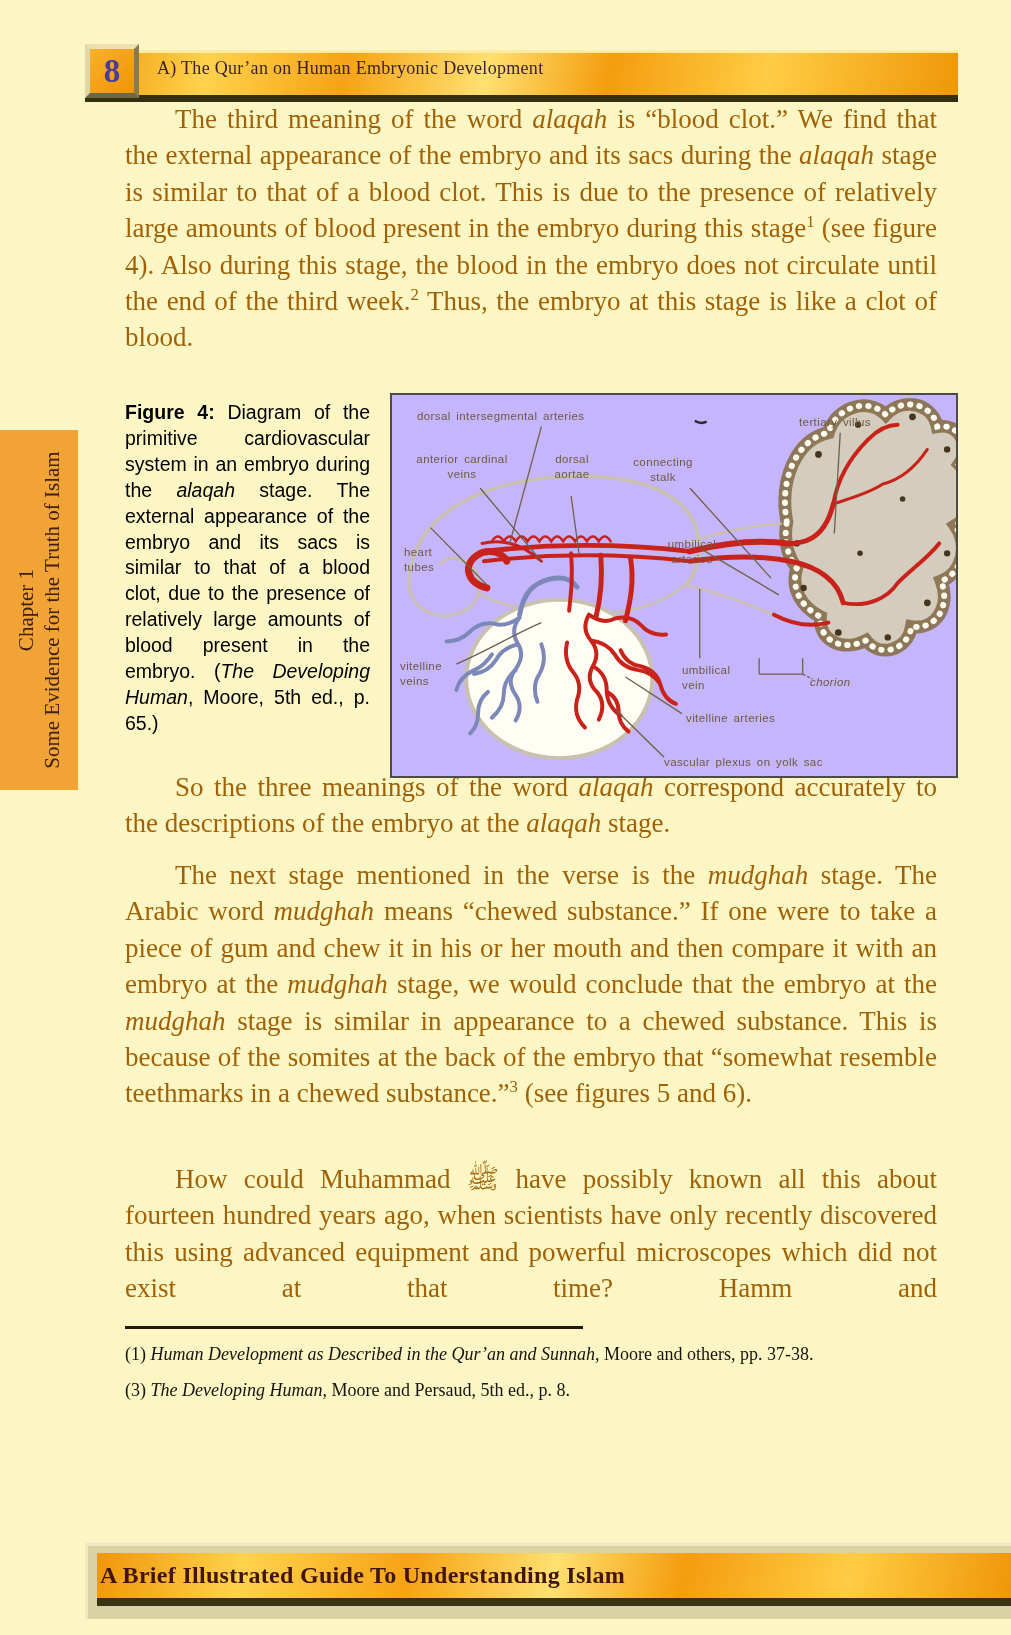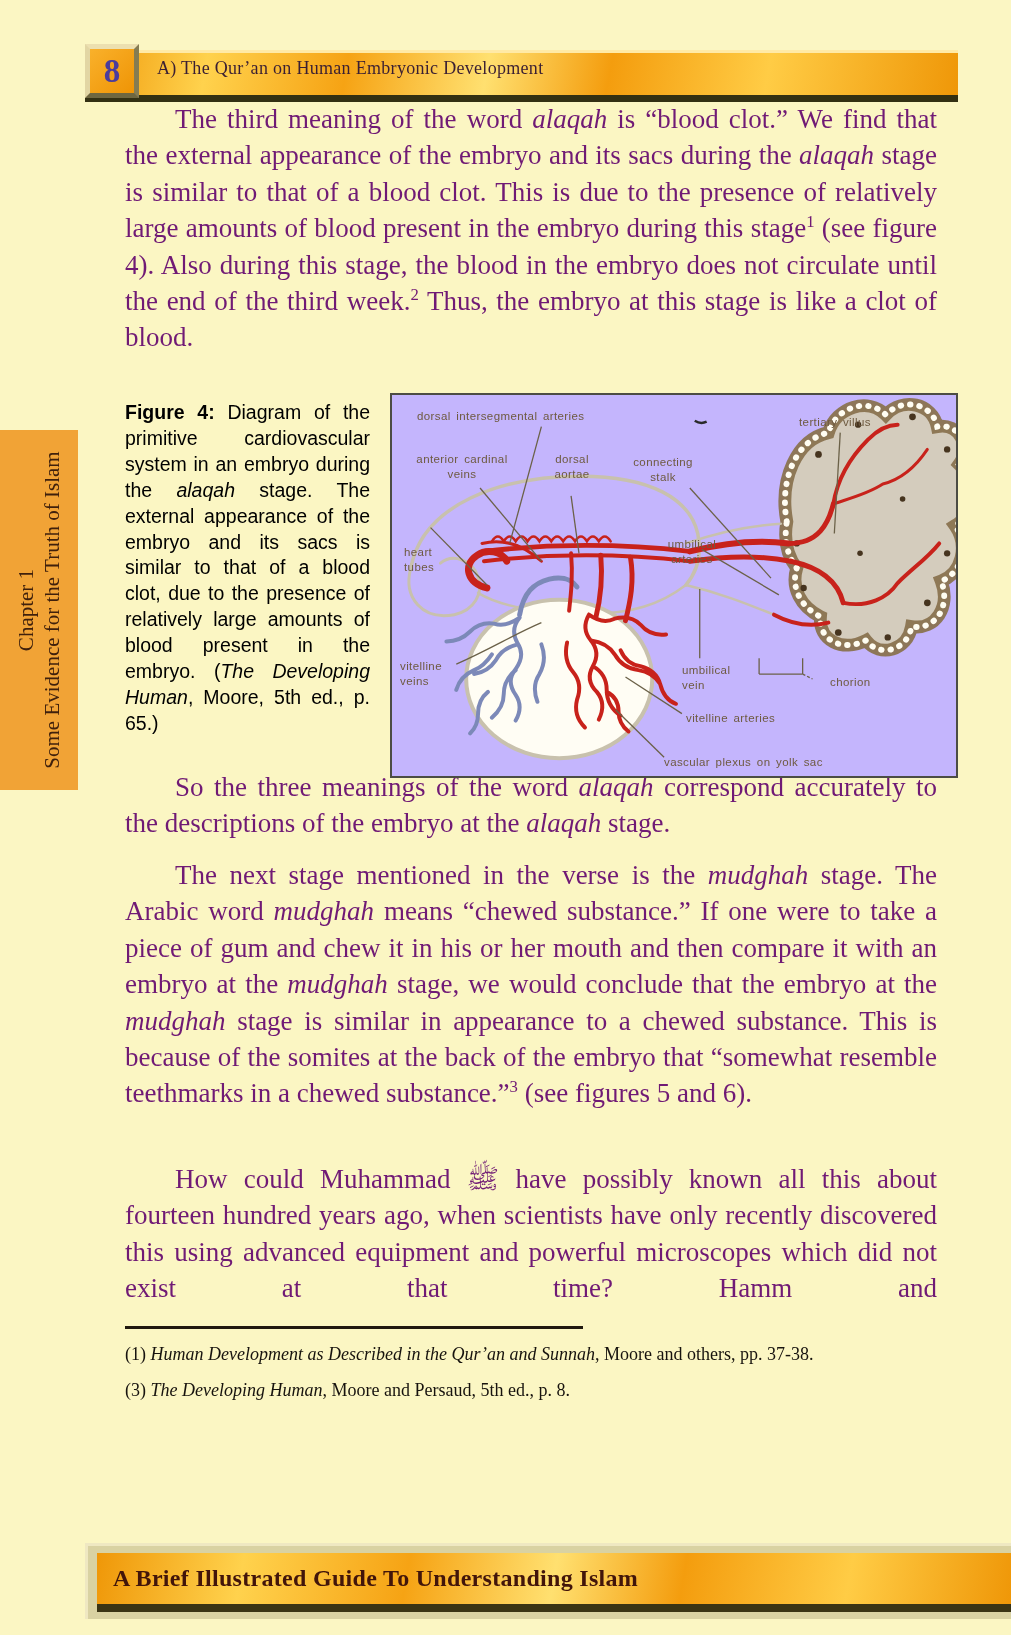--- a/index.html
+++ b/index.html
@@ -19,21 +19,21 @@
 
   
   .tab{position:absolute;left:0;top:430px;width:78px;height:360px;background:#f1a336;}
   .tab-inner{position:absolute;left:0;top:0;width:360px;height:78px;
     transform:rotate(-90deg) translateX(-360px);transform-origin:0 0;
     display:flex;flex-direction:column;align-items:center;justify-content:center;
     font-size:21px;color:#3f200c;line-height:1.25;}
 
   
   .para{position:absolute;left:125px;width:812px;font-size:27px;line-height:36.4px;
-    text-align:justify;color:#701a75;}
+    text-align:justify;color:#a16207;}
   .indent{text-indent:50px;}
   #p1{top:101px;} #p2{top:769px;} #p3{top:857px;} #p4{top:1161px;text-align-last:justify;}
   .it{font-style:italic;}
   .bd{font-weight:bold;}
   sup{font-size:.62em;line-height:0;vertical-align:super;}
 
   
   .figure-caption{position:absolute;left:125px;top:400px;width:245px;
     font-family:"Liberation Sans",sans-serif;font-size:19.5px;line-height:25.9px;
     color:#000000;text-align:justify;}
@@ -46,23 +46,23 @@
 
   
   .fn-rule{position:absolute;left:125px;top:1326px;width:458px;height:3px;background:#20190f;}
   .footnotes{position:absolute;left:125px;top:1337px;width:812px;font-size:18px;line-height:35.8px;}
   .fn{padding-left:52px;text-indent:-52px;}
 
   
   .footer-frame{position:absolute;left:85px;top:1543px;width:926px;height:76px;
     background:#d9d2a2;border-top:3px solid #efe8c2;border-left:3px solid #efe8c2;
     box-sizing:border-box;padding:7px 0 0 9px;}
-  .footer-bar{height:59px;
+  .footer-bar{height:53px;
     background:linear-gradient(100deg,#ef9708 0%,#ffd24d 16%,#f6a314 34%,#ffe070 50%,#f49d0e 64%,#ffcc45 82%,#ef9708 100%);
-    border-bottom:8px solid #3a3414;display:flex;align-items:center;padding-left:16px;
+    border-bottom:8px solid #3a3414;display:flex;align-items:center;padding-left:3px;
     box-sizing:border-box;}
   .footer-title{font-weight:bold;font-size:24px;color:#42150a;letter-spacing:.3px;}
 </style>
 </head>
 <body>
 
 <div class="page">
 
   <div class="header-bar">
     <div class="header-title">A) The Qur’an on Human Embryonic Development</div>
@@ -183,21 +183,21 @@
 
     <div class="fig-label" style="left:25px;top:14px;width:215px;">dorsal intersegmental arteries</div>
     <div class="fig-label" style="left:407px;top:20px;width:110px;">tertiary villus</div>
     <div class="fig-label ctr" style="left:20px;top:57px;width:100px;">anterior cardinal veins</div>
     <div class="fig-label ctr" style="left:156px;top:57px;width:48px;">dorsal aortae</div>
     <div class="fig-label ctr" style="left:236px;top:60px;width:70px;">connecting stalk</div>
     <div class="fig-label" style="left:12px;top:102px;width:40px;margin-top:48px;">heart tubes</div>
     <div class="fig-label ctr" style="left:272px;top:126px;width:56px;margin-top:16px;">umbilical arteries</div>
     <div class="fig-label" style="left:8px;top:264px;width:50px;">vitelline veins</div>
     <div class="fig-label" style="left:290px;top:268px;width:54px;">umbilical vein</div>
-    <div class="fig-label" style="left:438px;top:280px;width:64px;">chorion</div>
+    <div class="fig-label" style="left:418px;top:280px;width:64px;font-style:italic;">chorion</div>
     <div class="fig-label" style="left:294px;top:316px;width:110px;">vitelline arteries</div>
     <div class="fig-label" style="left:272px;top:360px;width:220px;">vascular plexus on yolk sac</div>
   </div>
 
   <div class="fn-rule"></div>
   <div class="footnotes">
     <div class="fn">
       <span>(1) </span><span><span class="it">Human Development as Described in the Qur’an and Sunnah</span><span>, Moore and others, pp. 37-38.</span></span>
     </div>
     <div class="fn">

